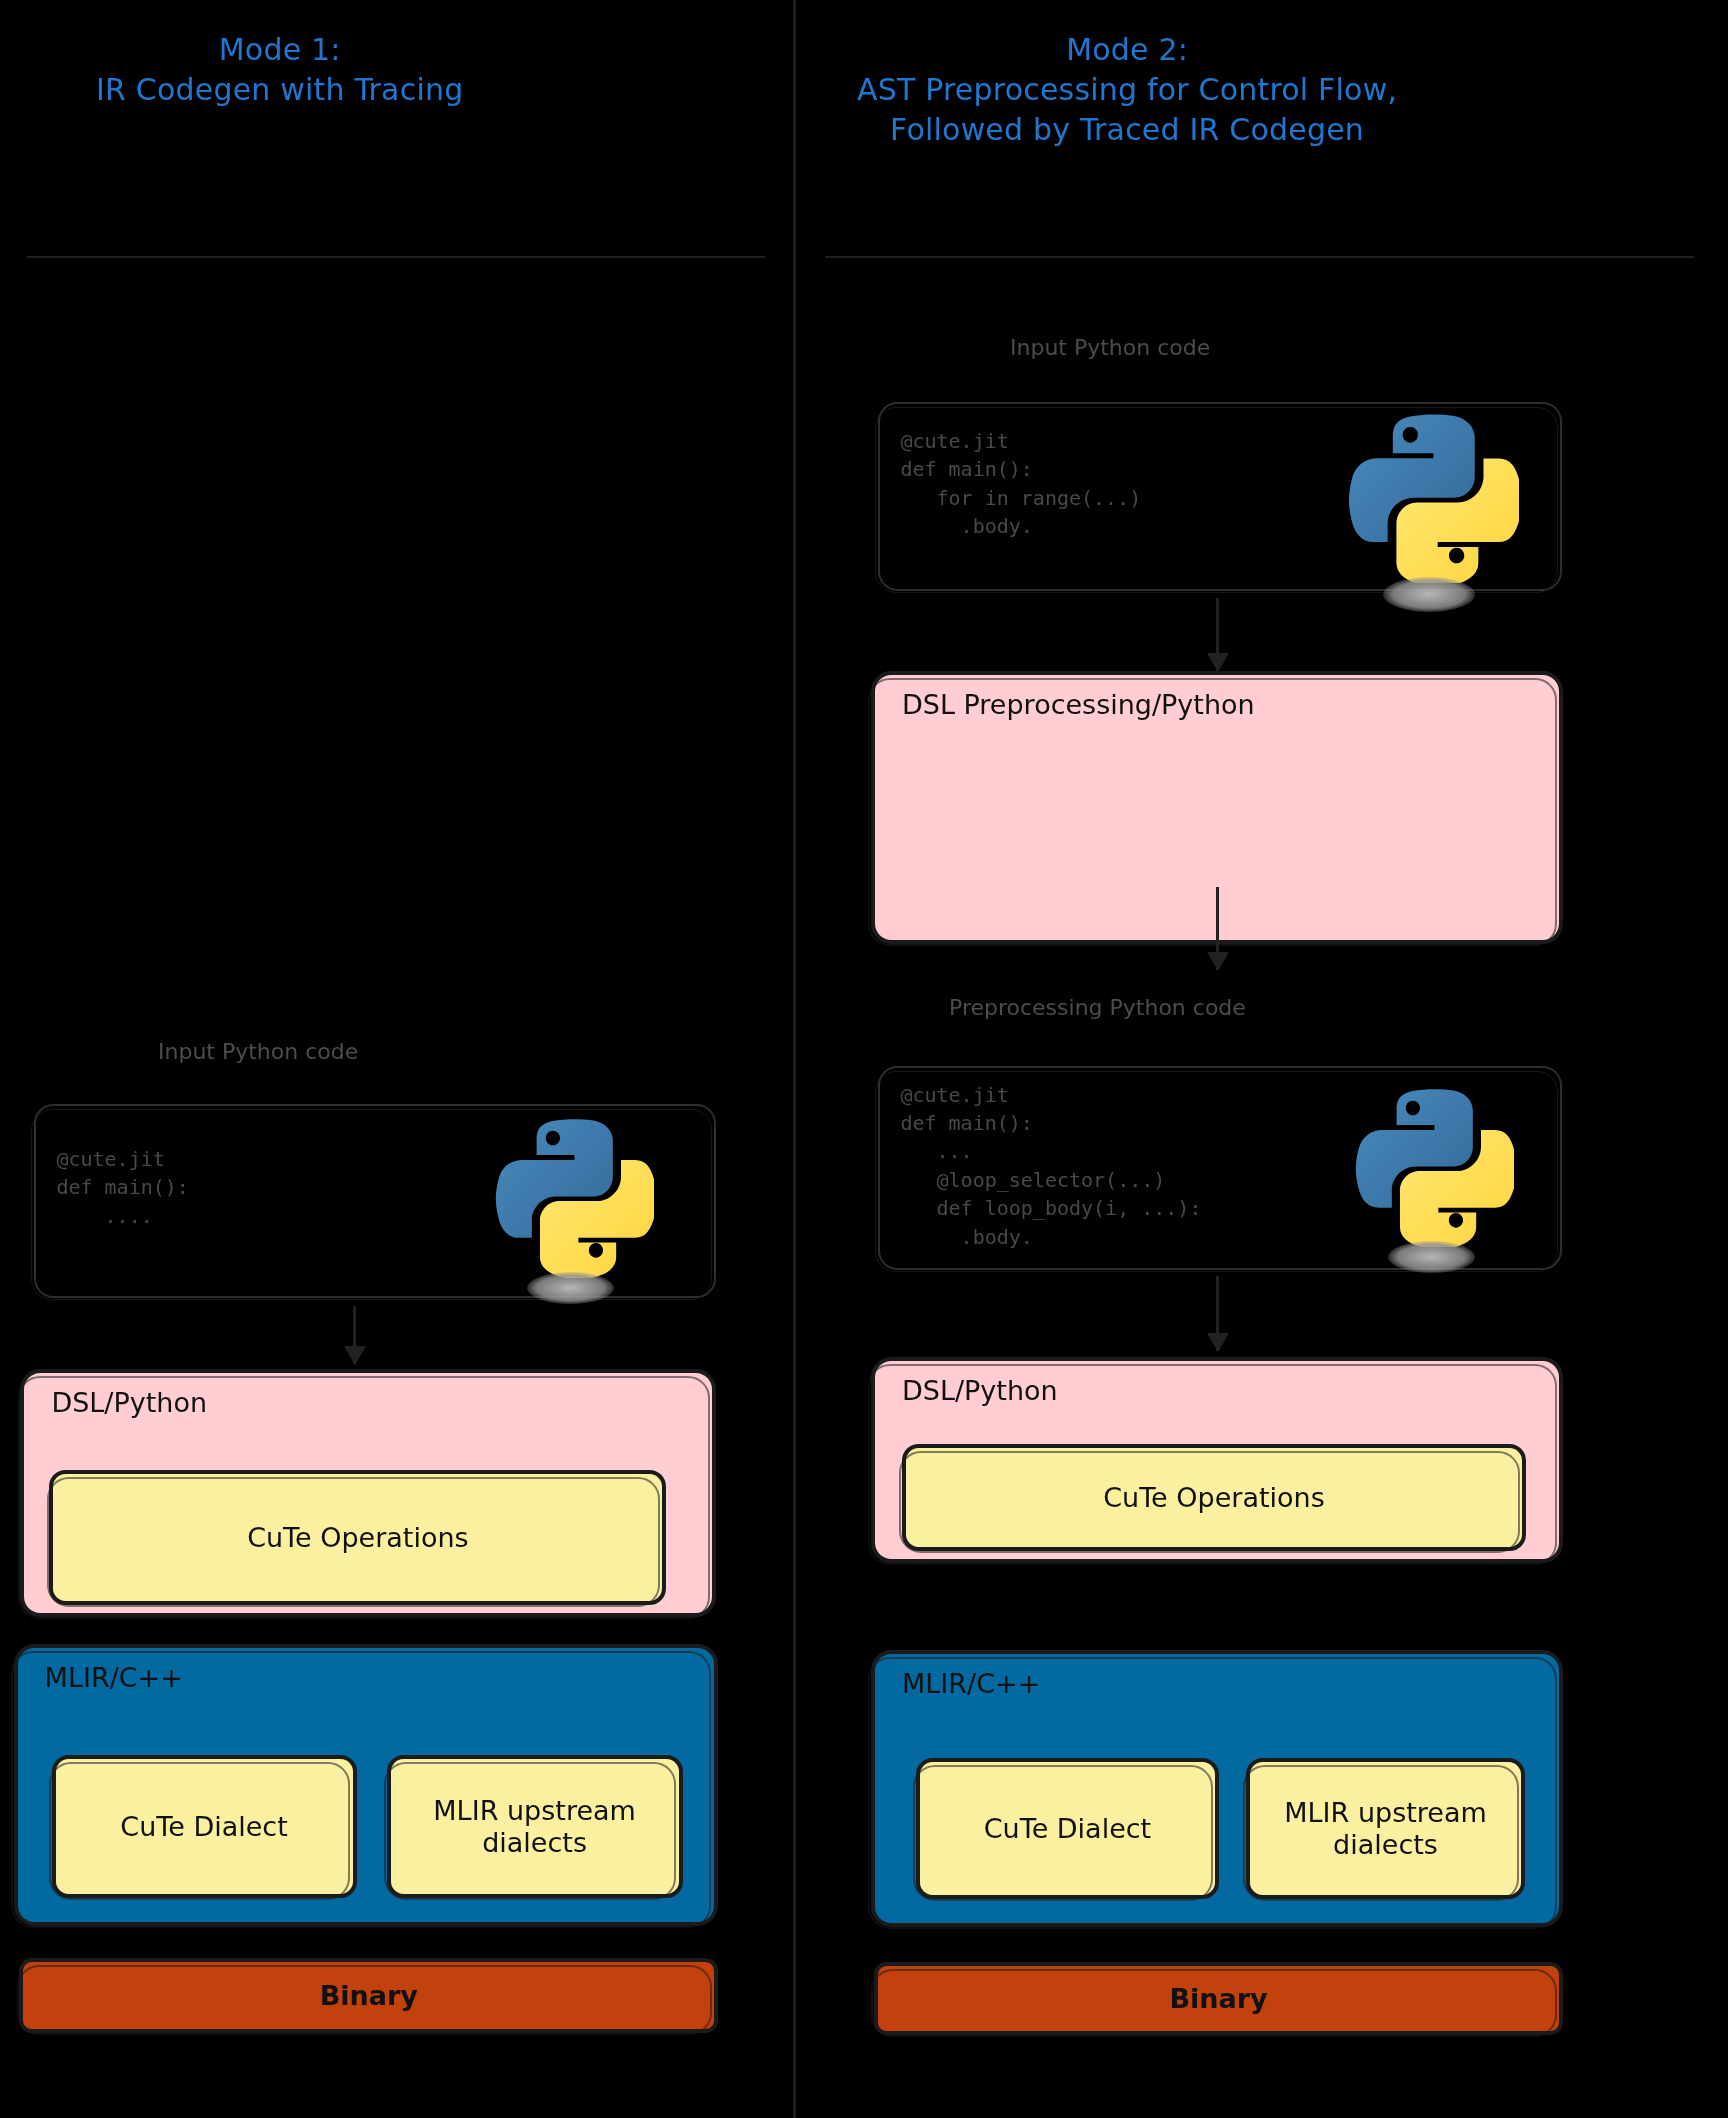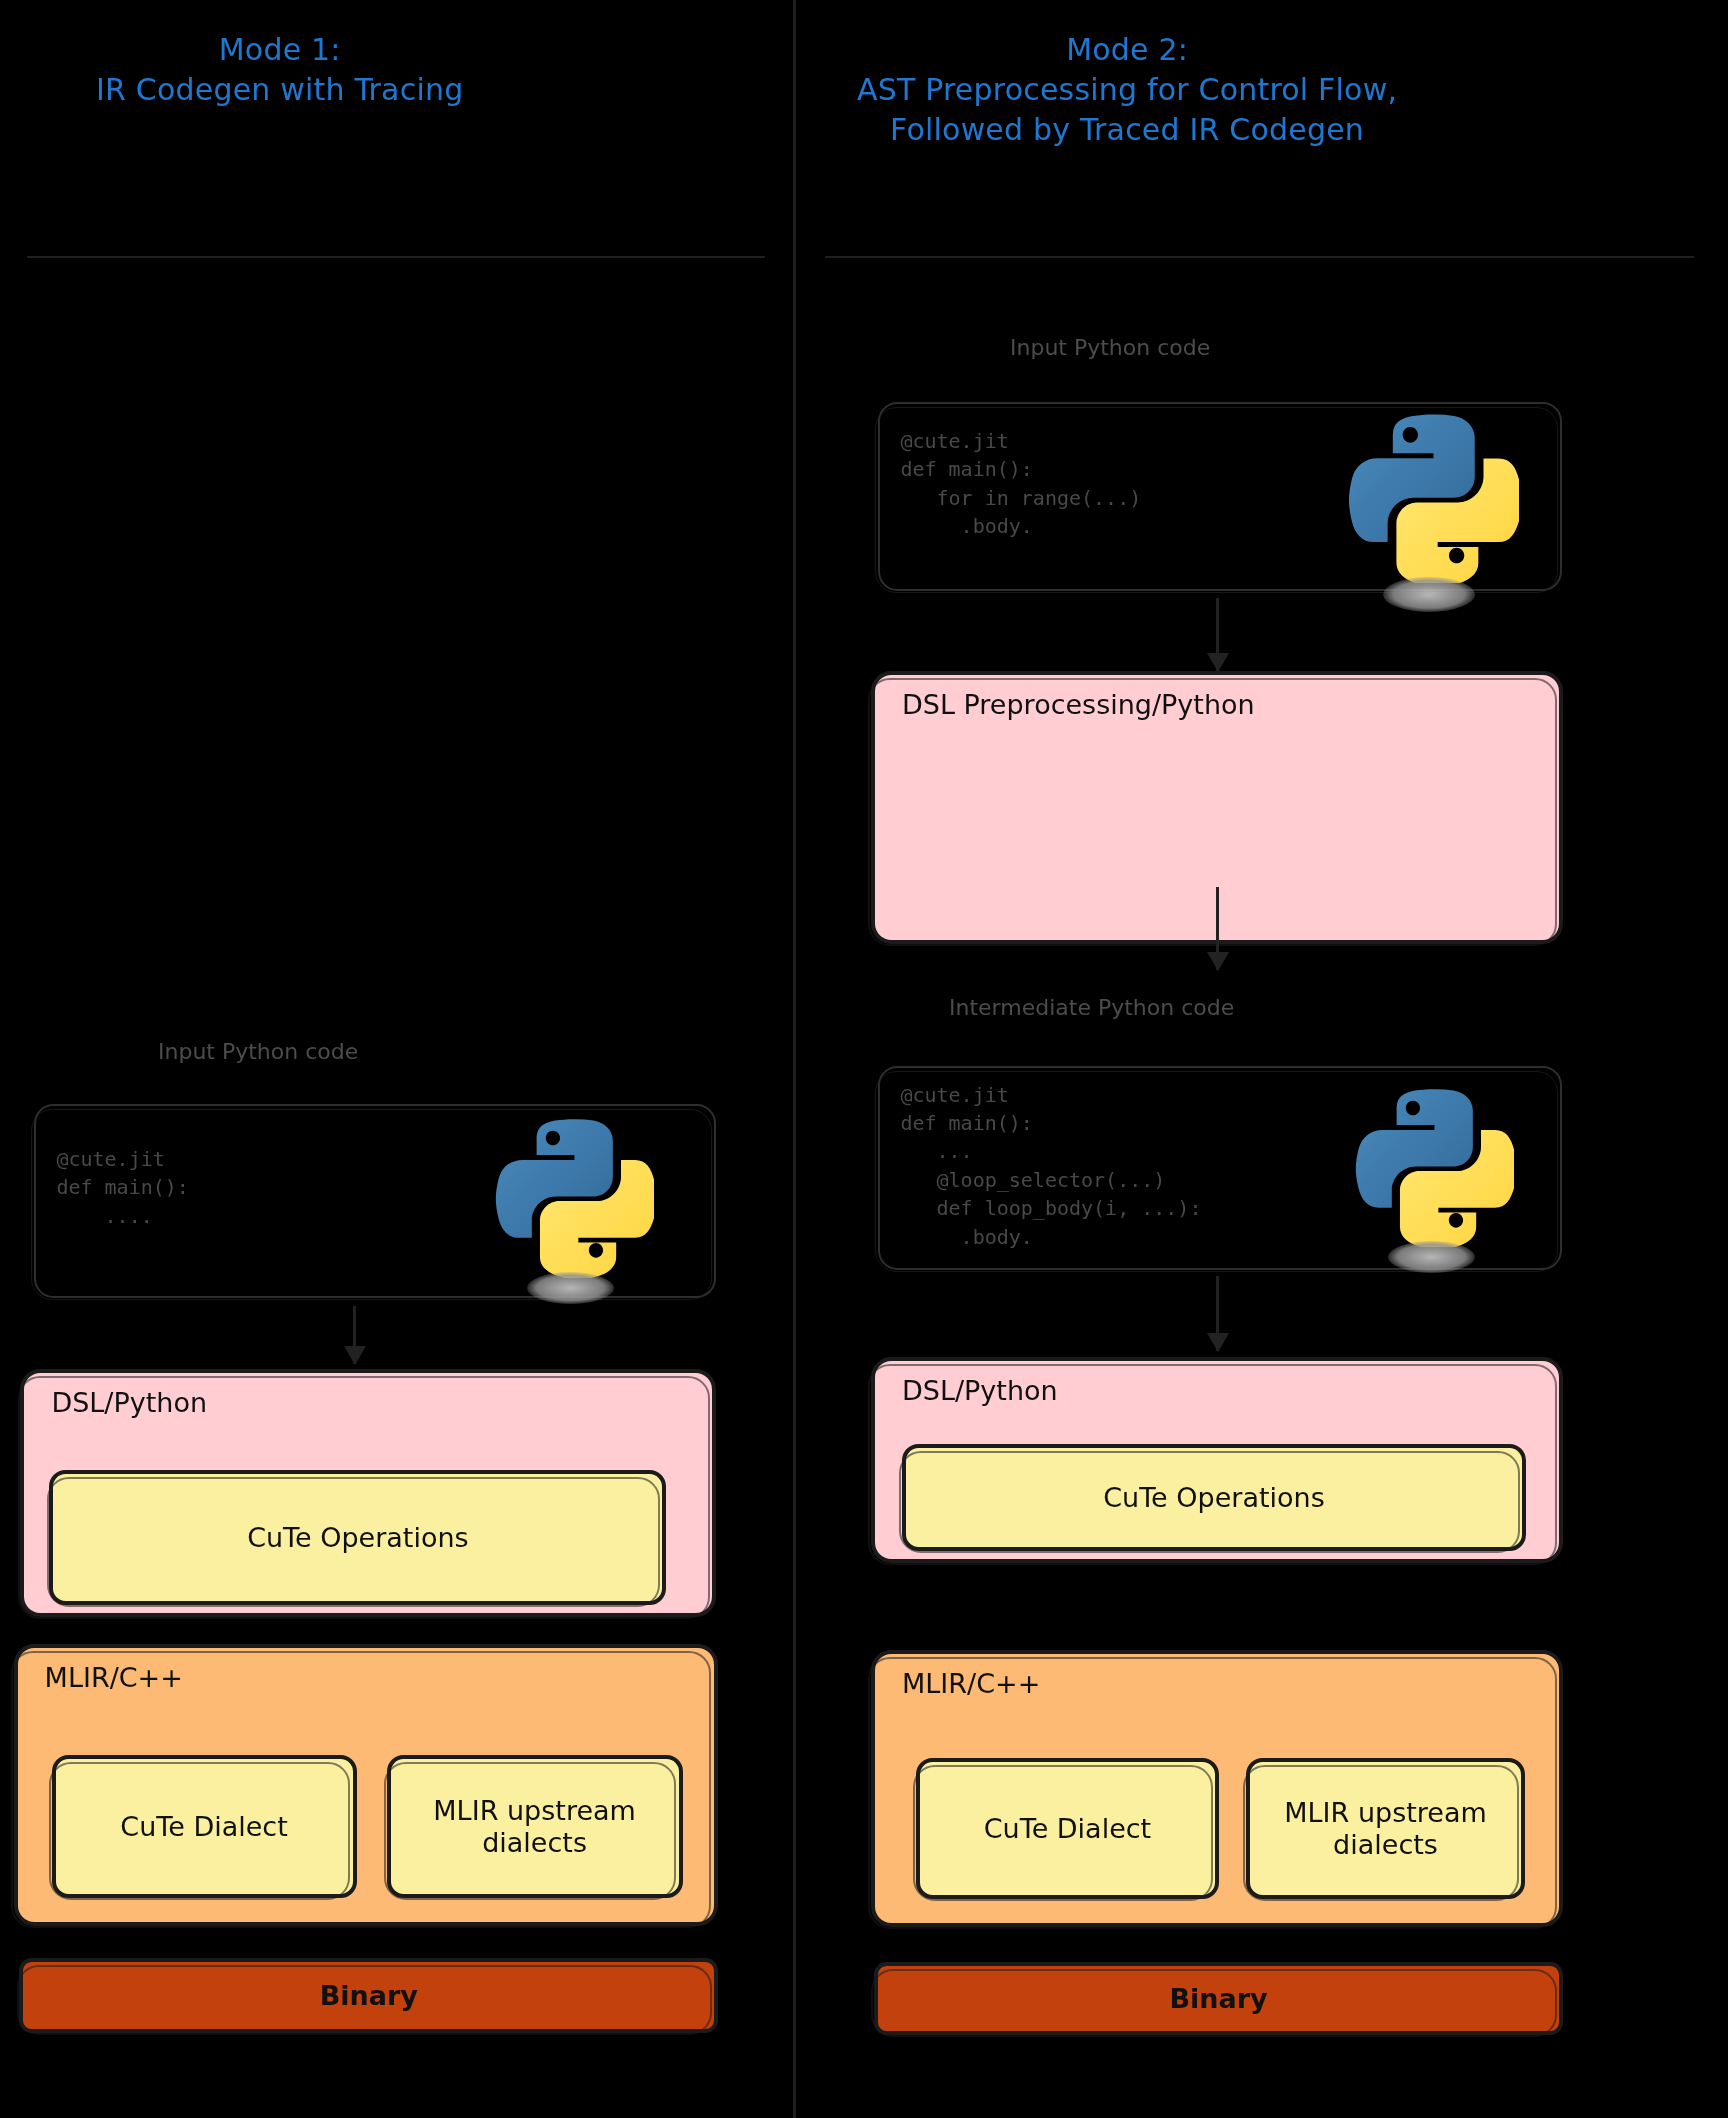--- a/index.html
+++ b/index.html
@@ -64,21 +64,21 @@
     left: -6.8px;
     top: 3.4px;
     right: 2.4px;
     bottom: -6.3px;
     border: 2.4px solid #1b1b1b;
     border-radius: 22px;
     opacity: .55;
     pointer-events: none;
   }
   .block.pink  { background: #ffcdd2; }
-  .block.blue  { background: #fdba74; }
+  .block.blue  { background: #0369a1; }
   .block.green { background: #c2410c; font-weight: bold; }
   .block.yellow{ background: #fbefa0; }
 
   .block-title {
     position: absolute;
     left: 27px;
     top: 13.6px;
     font-size: 27px;
     color: #111;
     font-family: "DejaVu Sans", sans-serif;
@@ -210,21 +210,21 @@
   </div>
 
   <div class="block pink" style="left:871px; top:671px; width:692px; height:273px;">
     <div class="block-title">DSL Preprocessing/Python</div>
   </div>
 
   <div class="arrow" style="left:1216px; top:887px; height:83px;">
     <div class="head"></div>
   </div>
 
-  <div class="card-caption" style="left:949px; top:995px;">Intermediate Python code</div>
+  <div class="card-caption" style="left:949px; top:995px;">Preprocessing Python code</div>
 
   <div class="code-card" style="left:878px; top:1066px; width:684px; height:204px;">
     <div class="code-text" style="top:12.6px;">@cute.jit
 def main():
    ...
    @loop_selector(...)
    def loop_body(i, ...):
      .body.</div>
   </div>
 

